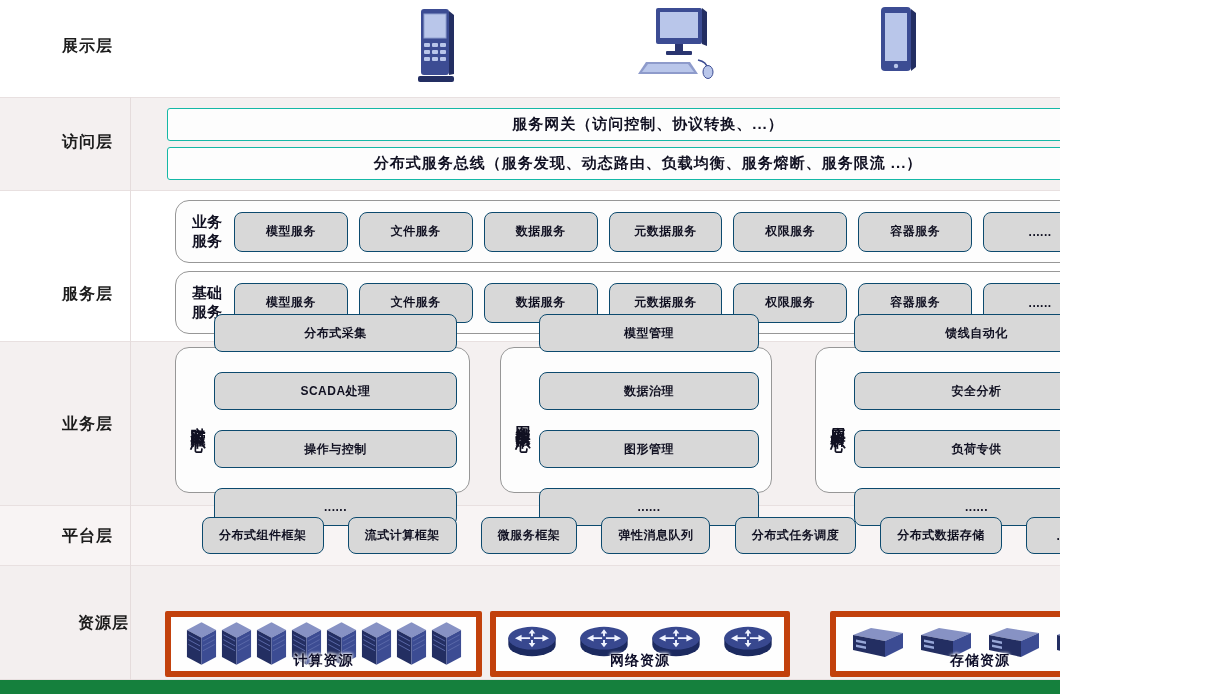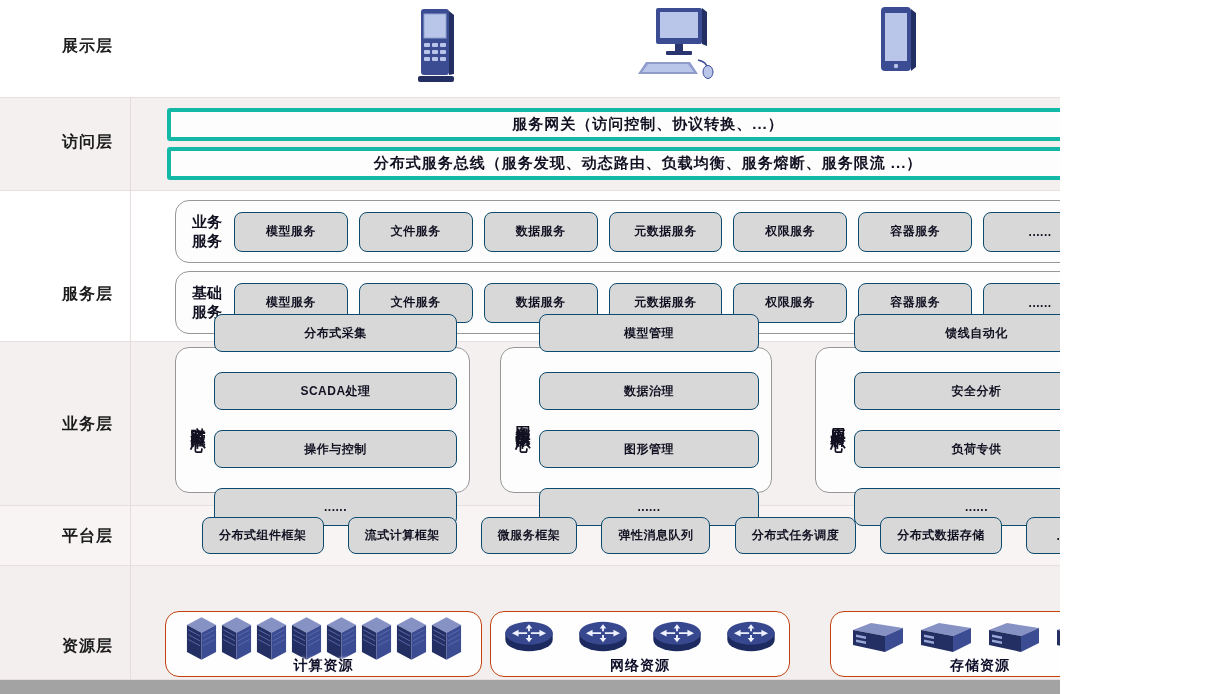--- a/index.html
+++ b/index.html
@@ -1,41 +1,41 @@
 <!DOCTYPE html>
 <html><head>
 <meta charset="utf-8">
 <style>
   * { margin:0; padding:0; box-sizing:border-box; }
   body { font-family:"Liberation Sans","DejaVu Sans",sans-serif; background:#ffffff; }
-  .canvas { position:relative; width:1060px; height:694px; background:#a3a3a3; overflow:hidden; }
+  .canvas { position:relative; width:1060px; height:694px; background:#15803d; overflow:hidden; }
 
   .band { position:absolute; left:0; right:0; }
   #b-pres     { top:0;    height:97px;  background:#ffffff; }
   #b-access   { top:97px; height:93px;  background:#f4f0f0; border-top:1px solid #e8e0e0; }
   #b-service  { top:190px;height:151px; background:#ffffff; border-top:1px solid #e8e0e0; }
   #b-business { top:341px;height:164px; background:#f4f0f0; border-top:1px solid #e8e0e0; }
   #b-platform { top:505px;height:60px;  background:#f8f4f4; border-top:1px solid #e8e0e0; }
   #b-resource { top:565px;height:115px; background:#f3efef; border-top:1px solid #e8e0e0; border-bottom:1px solid #e8e0e0; }
 
   .vline { position:absolute; left:130px; top:97px; width:1px; height:583px; background:#e5dcdc; }
   .sidebar-col { position:absolute; left:1140px; top:97px; width:85px; height:583px; background:#f4f0f0; border-left:1px solid #e5dcdc; }
   .sidebar-text { position:absolute; left:1156px; top:292px; writing-mode:vertical-rl; text-orientation:upright;
                   font-size:16px; font-weight:bold; color:#1b1b1b; letter-spacing:4px; }
 
   .layer-label { position:absolute; left:62px; font-size:16px; font-weight:bold; color:#1b1b1b; letter-spacing:1px; }
   #ll-pres { top:36px; } #ll-access { top:132px; } #ll-service { top:256px;margin-top:28px; }
-  #ll-business { top:414px; } #ll-platform { top:526px; } #ll-resource { top:636px; }
+  #ll-business { top:414px; } #ll-platform { top:526px; } #ll-resource { top:613px;margin-left:16px; }
 
   .dev { position:absolute; }
   .dev-handheld { left:412px; top:6px;  width:48px; height:78px; }
   .dev-desktop  { left:636px; top:6px;  width:86px; height:74px; }
   .dev-tablet   { left:874px; top:5px;  width:46px; height:72px; }
 
-  .bar { position:absolute; left:167px; width:962px; height:33px; background:#fdfdfd; border:4px solid #14b8a6;
+  .bar { position:absolute; left:167px; width:962px; height:33px; background:#fdfdfd; border:1px solid #14b8a6;
          border-radius:3px; display:flex; align-items:center; justify-content:center;
          font-weight:bold; font-size:15px; color:#111122; letter-spacing:1px; }
   #bar-gateway { top:108px; } #bar-bus { top:147px; }
 
   .svc-row { position:absolute; left:175px; width:937px; height:63px; background:#fdfdfd; border:1px solid #979797;
              border-radius:14px; display:flex; align-items:center; padding:0 14px 0 14px; gap:10px; }
   #svc-row-1 { top:200px; } #svc-row-2 { top:271px;justify-content:space-between; }
   .svc-group { width:34px; font-size:15px; font-weight:bold; color:#111122; line-height:1.25; word-break:break-all; text-align:center; flex:none; }
   .chips { flex:1; display:flex; gap:11px; }
   .chip { background:#d8d8d8; border:1px solid #0c4a6e; border-radius:8px; display:flex; align-items:center;
@@ -50,21 +50,21 @@
   .center-grid { flex:1; display:grid; grid-template-columns:1fr; gap:20px 14px; align-content:center; }
   .center-grid .chip { height:38px; }
 
   .platform-row { position:absolute; left:202px; top:517px; width:908px; display:flex; justify-content:space-between; }
   .platform-row .chip { height:37px; padding:0 16px; flex:none; }
   .platform-row .chip.dots { min-width:84px; }
 
   .cloud-os { position:absolute; left:165px; top:570px; width:965px; height:37px; border:2px dashed #5a5a5a;
               display:flex; align-items:center; justify-content:center; font-weight:bold; font-size:15px; color:#111122; letter-spacing:1px; }
 
-  .res-group { position:absolute; top:611px; height:66px; background:#fefefe; border:1px solid #c2410c; border-radius:14px; }
+  .res-group { position:absolute; top:611px; height:66px; background:#fefefe; border:6px solid #c2410c; border-radius:2px; }
   #res-compute { left:165px; width:317px; } #res-network { left:490px; width:300px; } #res-storage { left:830px; width:300px; }
   .res-icons { position:absolute; left:0; right:0; display:flex; justify-content:center; align-items:flex-end; }
   #res-compute .res-icons { top:3px; } #res-compute .res-icons svg { width:33px; height:47px; margin:0 1px; }
   #res-network .res-icons { top:6px; } #res-network .res-icons svg { width:52px; height:36px; margin:0 11px; }
   #res-storage .res-icons { top:8px; } #res-storage .res-icons svg { width:54px; height:34px; margin:0 7px; }
   .res-label { position:absolute; left:0; right:0; bottom:1px; text-align:center; font-weight:bold; font-size:14px;
                color:#0d0d28; letter-spacing:1px; text-shadow:0 0 3px #fff,0 0 3px #fff,0 0 4px #fff; }
   svg { display:block; }
 </style>
 </head>

